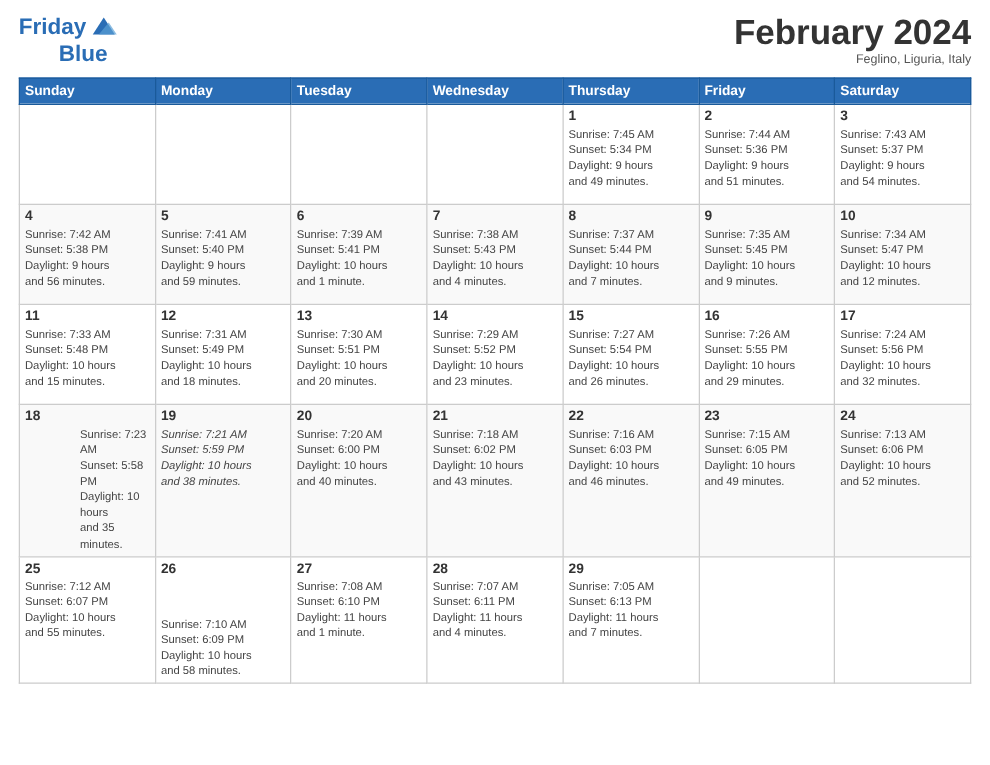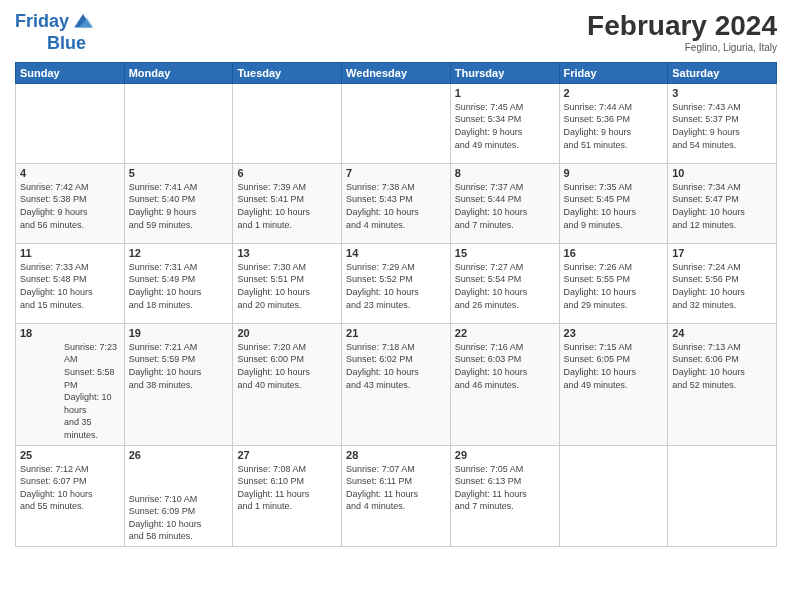--- a/index.html
+++ b/index.html
@@ -264,21 +264,21 @@
         <tr>
           <td>
             <span class="day-number">18</span>
             <div class="day-info" style="white-space: pre-line; margin-left: 44px;">Sunrise: 7:23 AM
 Sunset: 5:58 PM
 Daylight: 10 hours
 and 35 minutes.</div>
           </td>
           <td>
             <span class="day-number">19</span>
-            <div class="day-info" style="white-space: pre-line;">Sunrise: 7:21 AM
+            <div class="day-info" style="white-space: pre-line; font-style: italic;">Sunrise: 7:21 AM
 Sunset: 5:59 PM
 Daylight: 10 hours
 and 38 minutes.</div>
           </td>
           <td>
             <span class="day-number">20</span>
             <div class="day-info" style="white-space: pre-line;">Sunrise: 7:20 AM
 Sunset: 6:00 PM
 Daylight: 10 hours
 and 40 minutes.</div>

